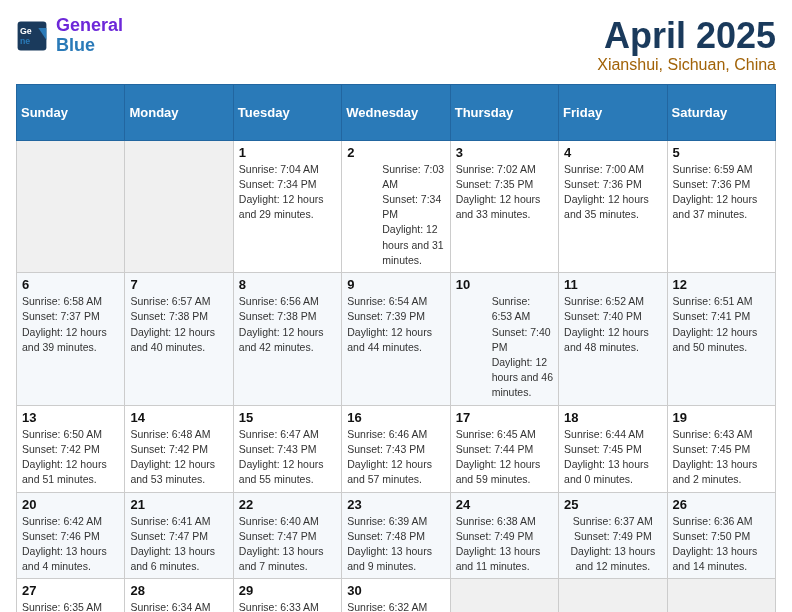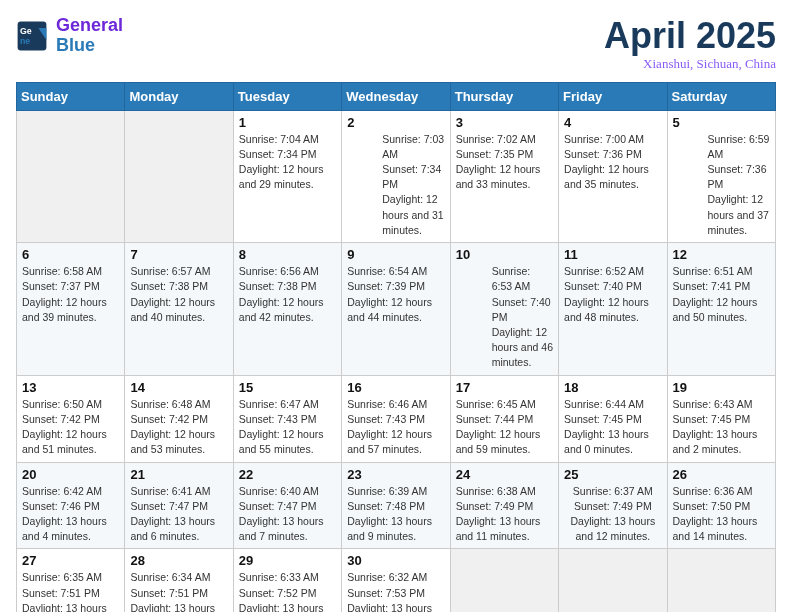--- a/index.html
+++ b/index.html
@@ -37,34 +37,33 @@
     .title-block {
       text-align: right;
     }
     .cal-title {
       font-size: 36px;
       font-weight: bold;
       color: #1a3a5c;
       line-height: 1.1;
     }
     .cal-subtitle {
-      font-size: 13px;
-      color: #8b5cf6;
-      font-family: Liberation Serif, serif;
+      font-size: 16px;
+      color: #a16207;
     }
     table {
       width: 100%;
       border-collapse: collapse;
       font-size: 11px;
     }
     thead tr th {
       background: #2a7ab8;
       color: #fff;
       font-weight: bold;
-      padding: 6px 4px;
+      padding: 20px 4px;
       text-align: left;
       font-size: 13px;
       border: 1px solid #2266a0;
     }
     tbody tr td {
       border: 1px solid #ccc;
       vertical-align: top;
       padding: 4px 5px;
       min-height: 80px;
       height: 80px;
@@ -154,21 +153,21 @@
 Daylight: 12 hours and 33 minutes.</div>
         </td>
         <td>
           <span class="day-num">4</span>
           <div class="day-info" style="white-space: pre-line;">Sunrise: 7:00 AM
 Sunset: 7:36 PM
 Daylight: 12 hours and 35 minutes.</div>
         </td>
         <td>
           <span class="day-num">5</span>
-          <div class="day-info" style="white-space: pre-line; margin-left: 35px;">Sunrise: 6:59 AM
+          <div class="day-info" style="white-space: pre-line;">Sunrise: 6:59 AM
 Sunset: 7:36 PM
 Daylight: 12 hours and 37 minutes.</div>
         </td>
       </tr>
       <tr>
         <td>
           <span class="day-num">6</span>
           <div class="day-info" style="white-space: pre-line;">Sunrise: 6:58 AM
 Sunset: 7:37 PM
 Daylight: 12 hours and 39 minutes.</div>

